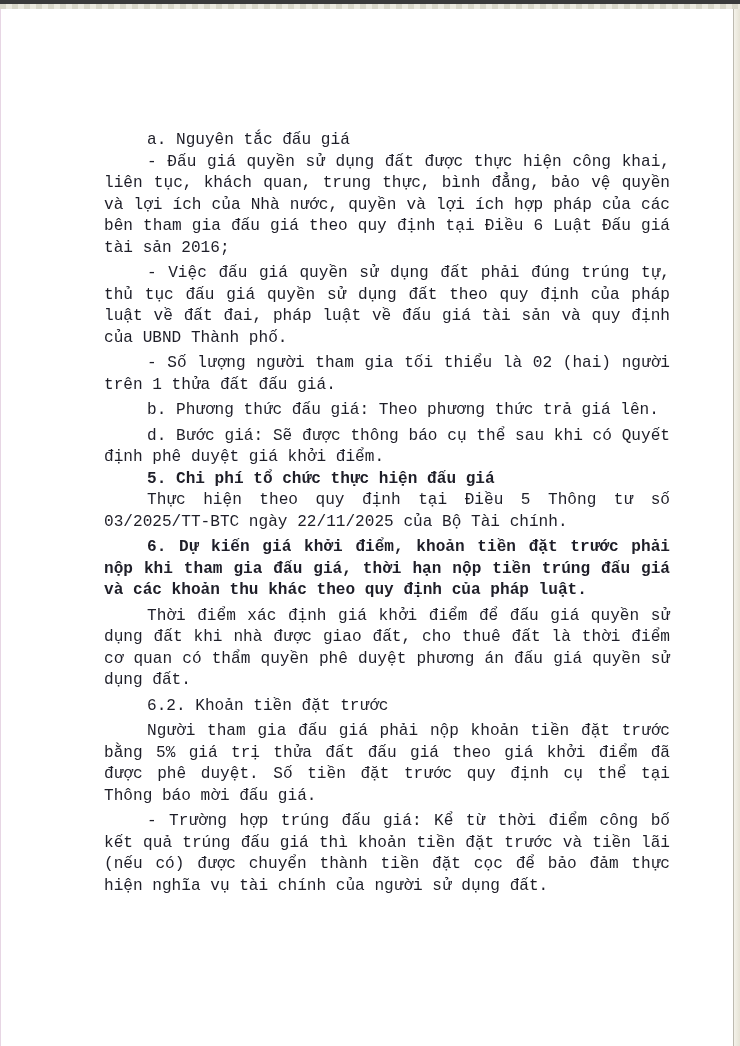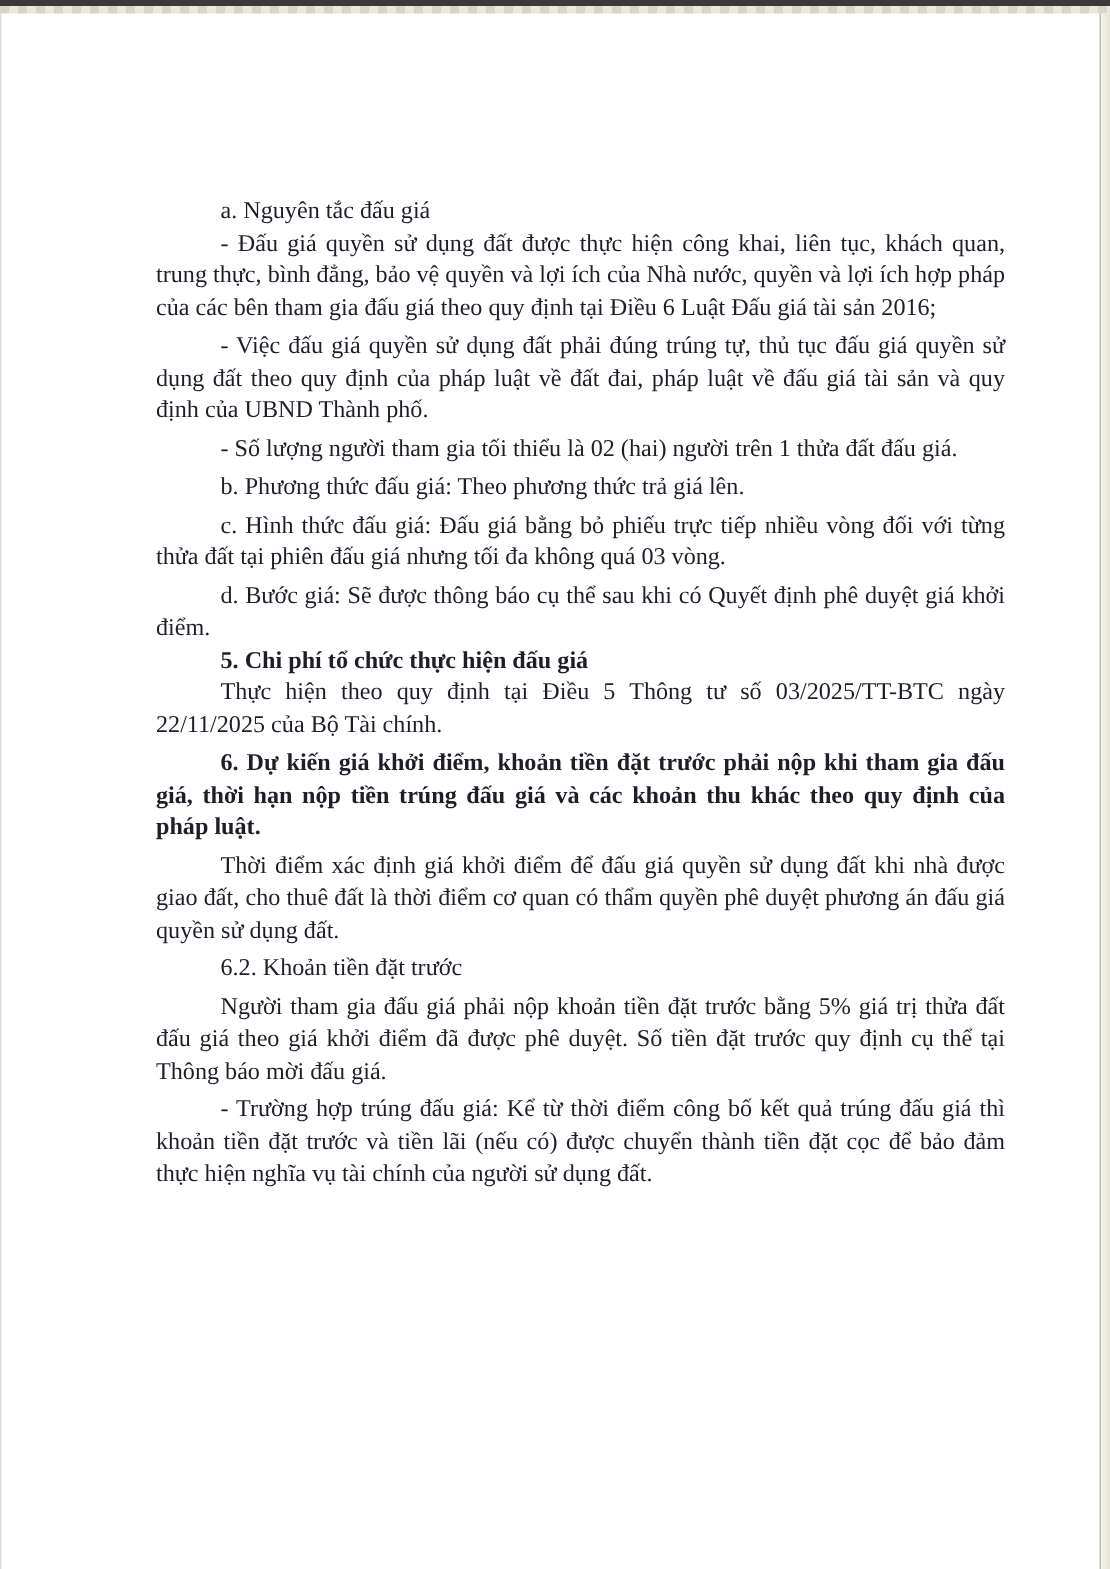--- a/index.html
+++ b/index.html
@@ -23,40 +23,39 @@
     border-left: 1px solid #bdbab0;
   }
   .scan-left {
     position: absolute; left: 0; top: 9px; width: 1px; height: 1037px;
     background: #e7d6e4;
   }
   .page {
     position: absolute; left: 104px; top: 130px; width: 566px;
     font-size: 16.1px; line-height: 21.5px; text-align: justify;
   }
-  .page p { margin: 0; }
+  .page p { margin: 0; font-family: Liberation Mono, monospace; }
   .indent { text-indent: 43px; }
   .gap { margin-top: 4px !important; }
   .bold { font-weight: bold; }
 </style>
 </head>
 <body>
 
 <div class="scan-top"></div>
 <div class="scan-top-strip"></div>
 <div class="scan-left"></div>
 <div class="scan-right"></div>
 
 <div class="page">
   <p class="indent">a. Nguyên tắc đấu giá</p>
   <p class="indent">- Đấu giá quyền sử dụng đất được thực hiện công khai, liên tục, khách quan, trung thực, bình đẳng, bảo vệ quyền và lợi ích của Nhà nước, quyền và lợi ích hợp pháp của các bên tham gia đấu giá theo quy định tại Điều 6 Luật Đấu giá tài sản 2016;</p>
   <p class="indent gap">- Việc đấu giá quyền sử dụng đất phải đúng trúng tự, thủ tục đấu giá quyền sử dụng đất theo quy định của pháp luật về đất đai, pháp luật về đấu giá tài sản và quy định của UBND Thành phố.</p>
   <p class="indent gap">- Số lượng người tham gia tối thiểu là 02 (hai) người trên 1 thửa đất đấu giá.</p>
   <p class="indent gap">b. Phương thức đấu giá: Theo phương thức trả giá lên.</p>
-  <p class="indent gap">c. Hình thức đấu giá: Đấu giá bằng bỏ phiếu trực tiếp nhiều vòng đối với từng thửa đất tại phiên đấu giá nhưng tối đa không quá 03 vòng.</p>
   <p class="indent gap">d. Bước giá: Sẽ được thông báo cụ thể sau khi có Quyết định phê duyệt giá khởi điểm.</p>
   <p class="indent bold">5. Chi phí tổ chức thực hiện đấu giá</p>
   <p class="indent">Thực hiện theo quy định tại Điều 5 Thông tư số 03/2025/TT-BTC ngày 22/11/2025 của Bộ Tài chính.</p>
   <p class="indent bold gap">6. Dự kiến giá khởi điểm, khoản tiền đặt trước phải nộp khi tham gia đấu giá, thời hạn nộp tiền trúng đấu giá và các khoản thu khác theo quy định của pháp luật.</p>
   <p class="indent gap">Thời điểm xác định giá khởi điểm để đấu giá quyền sử dụng đất khi nhà được giao đất, cho thuê đất là thời điểm cơ quan có thẩm quyền phê duyệt phương án đấu giá quyền sử dụng đất.</p>
   <p class="indent gap">6.2. Khoản tiền đặt trước</p>
   <p class="indent gap">Người tham gia đấu giá phải nộp khoản tiền đặt trước bằng 5% giá trị thửa đất đấu giá theo giá khởi điểm đã được phê duyệt. Số tiền đặt trước quy định cụ thể tại Thông báo mời đấu giá.</p>
   <p class="indent gap">- Trường hợp trúng đấu giá: Kể từ thời điểm công bố kết quả trúng đấu giá thì khoản tiền đặt trước và tiền lãi (nếu có) được chuyển thành tiền đặt cọc để bảo đảm thực hiện nghĩa vụ tài chính của người sử dụng đất.</p>
 </div>
 

